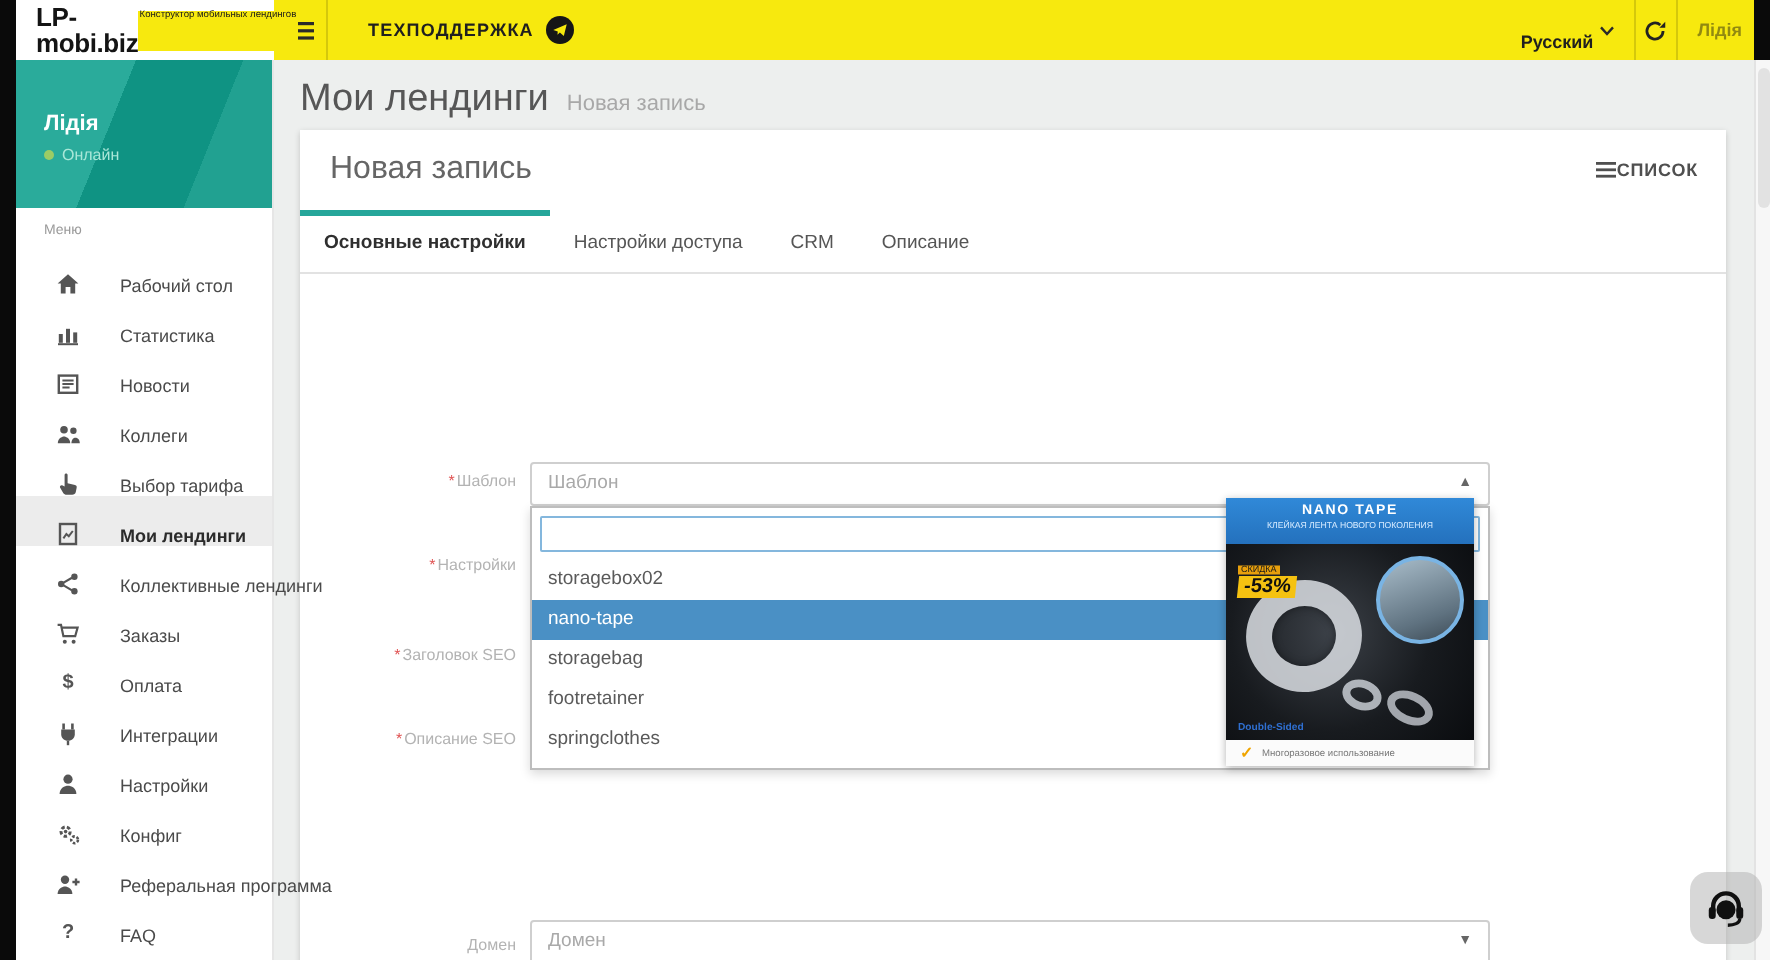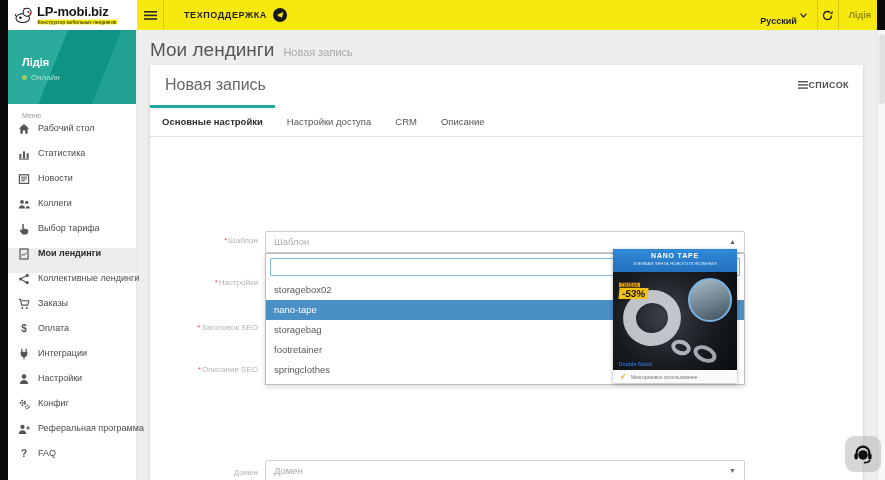--- a/index.html
+++ b/index.html
@@ -12,21 +12,21 @@
   .edge-left { position:absolute; left:0; top:0; width:8px; height:480px; background:#0a0a0a; z-index:50; }
   .edge-right-top { position:absolute; left:877px; top:0; width:8px; height:30px; background:#0a0a0a; z-index:50; }
   .scroll-strip { position:absolute; left:877px; top:30px; width:8px; height:450px; background:#f7f7f7; border-left:1px solid #e3e3e3; z-index:50; }
   .scroll-thumb { position:absolute; left:1px; top:4px; width:6px; height:70px; background:#e2e2e2; border-radius:3px; }
 
   .app { position:absolute; left:8px; top:0; width:869px; height:480px; background:#edefee; }
 
   
   .topbar { position:absolute; left:0; top:0; width:100%; height:30px; display:flex; z-index:20; }
   .logo-box { width:129px; height:30px; background:#ffffff; display:flex; align-items:center; padding-left:6px; gap:4px; flex:none; }
-  .logo-text { display:flex; flex-direction:column; line-height:1; }
+  .logo-text { display:flex; flex-direction:row; line-height:1; }
   .logo-title { font-size:13px; font-weight:800; color:#141414; letter-spacing:-0.2px; }
   .logo-tagline { font-size:6px; transform:scale(.8); transform-origin:left; background:#f7e90e; color:#1a1a1a; padding:0 1px; margin-top:1px; white-space:nowrap; }
   .yellowbar { flex:1; background:#f7e90e; display:flex; align-items:center; height:30px; }
   .tb-divider { width:1px; height:30px; background:rgba(0,0,0,.14); flex:none; }
   .hamburger { width:26px; display:flex; justify-content:center; align-items:center; cursor:pointer; }
   .support-btn { display:flex; align-items:center; gap:6px; padding:0 14px 0 20px; height:30px; cursor:pointer; }
   .support-label { font-size:9px; font-weight:700; color:#1f1f1f; letter-spacing:.6px; }
   .tg-circle { width:14px; height:14px; border-radius:50%; background:#161616; display:flex; align-items:center; justify-content:center; }
   .tb-spacer { flex:1; }
   .lang-btn { display:flex; align-items:center; gap:3px; padding:0 10px; height:30px; cursor:pointer; }
@@ -36,21 +36,21 @@
   .user-label { font-size:9px; color:rgba(20,20,20,.45); font-weight:600; white-space:nowrap; }
 
   
   .sidebar { position:absolute; left:0; top:30px; width:129px; height:450px; background:#fff; border-right:1px solid #e6e6e6; z-index:10; }
   .user-panel { height:74px; background:linear-gradient(112deg,#2aab9b 0%,#2aab9b 38%,#0f9383 38%,#0f9383 72%,#21a191 72%); padding:26px 0 0 14px; }
   .user-name { font-size:11px; font-weight:700; color:#fff; }
   .user-status { display:flex; align-items:center; gap:4px; margin-top:5px; }
   .status-dot { width:5px; height:5px; border-radius:50%; background:#9ccc65; }
   .status-text { font-size:8px; color:#a9e7d8; }
   .menu-label { font-size:7px; color:#9a9a9a; padding:8px 0 4px 14px; }
-  .mitem { height:25px; display:flex; align-items:flex-start; gap:8px; padding-left:10px; cursor:pointer; }
+  .mitem { height:25px; display:flex; align-items:flex-end; gap:20px; padding-left:20px; cursor:pointer; }
   .mitem.active { background:#ececec; }
   .mitem.active .mlabel { font-weight:700; color:#2b2b2b; }
   .micon { width:12px; height:12px; display:flex; align-items:center; justify-content:center; flex:none; }
   .micon .ch { font-size:10px; font-weight:700; color:#555; line-height:1; }
   .mlabel { font-size:9px; color:#4a4a4a; white-space:nowrap; }
 
   
   .main { position:absolute; left:129px; top:30px; width:740px; height:450px; background:#edefee; }
   .page-header { padding:9px 0 0 13px; display:flex; align-items:baseline; gap:9px; }
   .page-title { font-size:19px; font-weight:400; color:#565656; }

